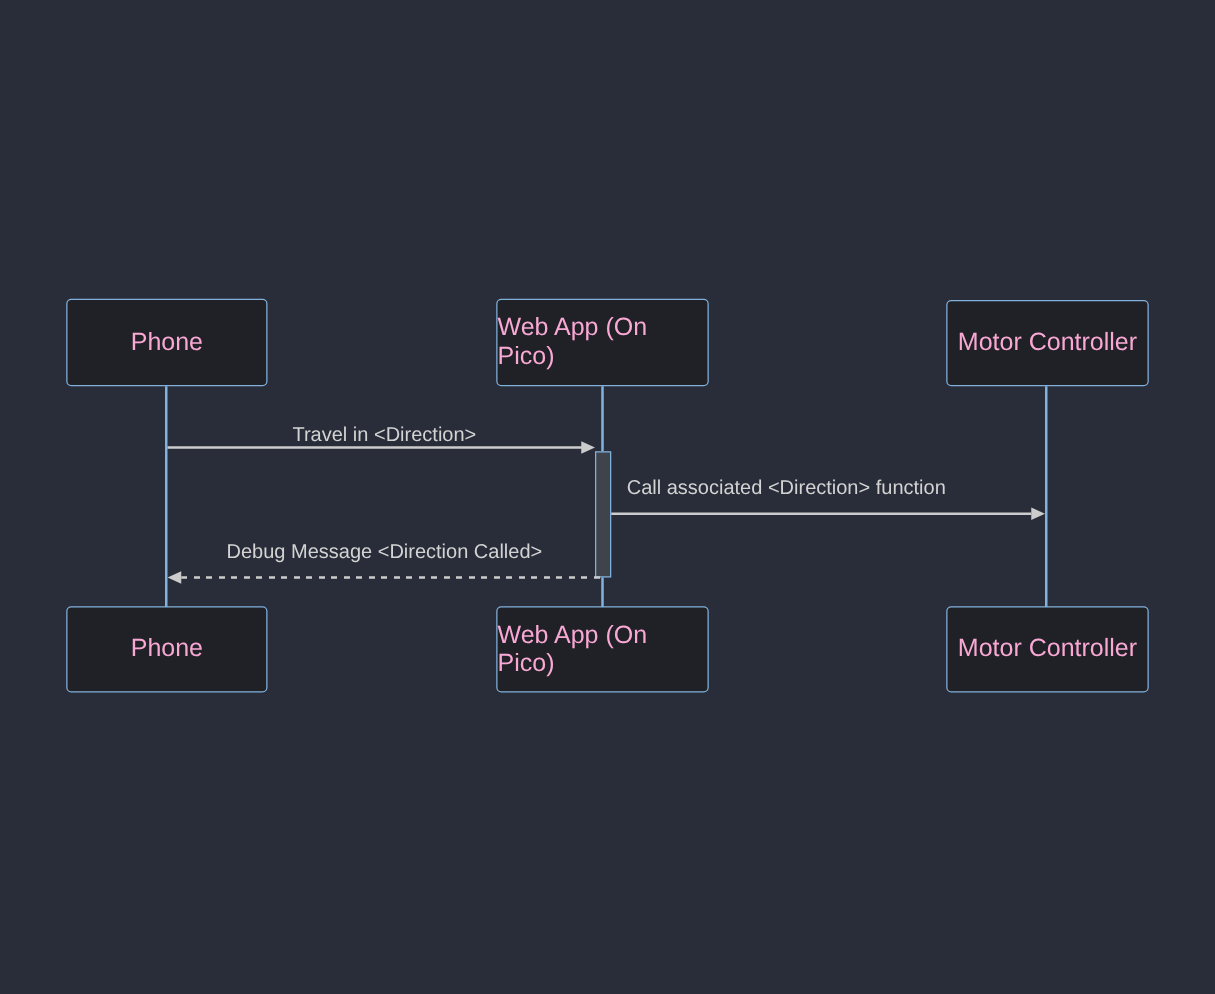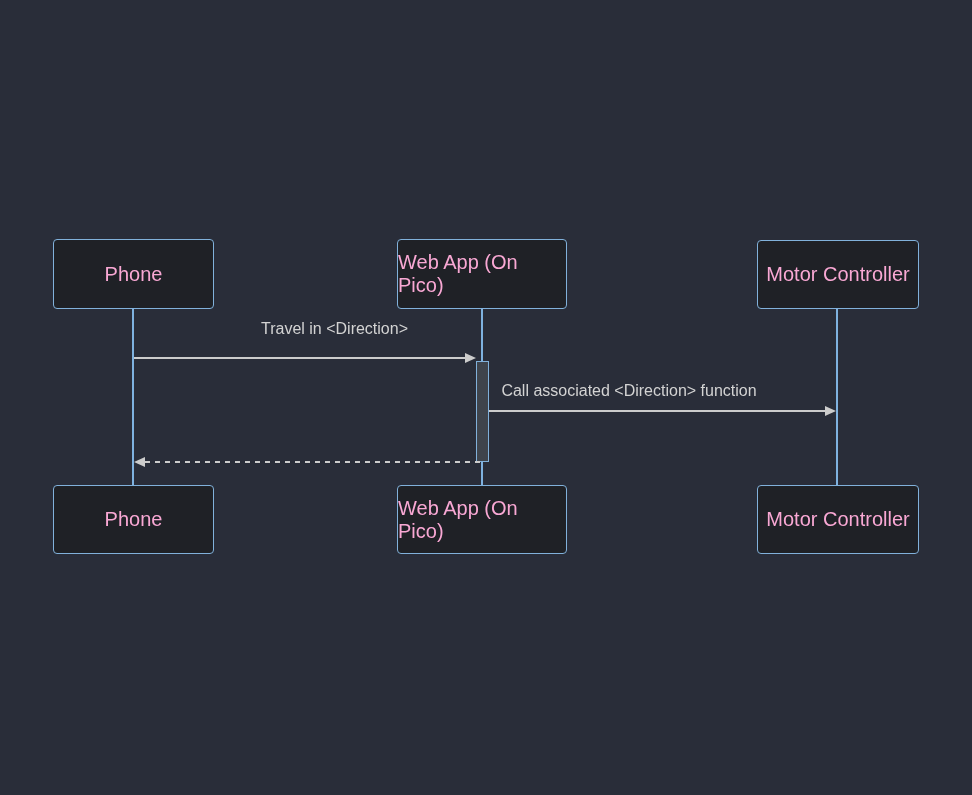--- a/index.html
+++ b/index.html
@@ -56,21 +56,21 @@
   }
   
   .msg-label {
     position: absolute;
     color: #d3d3d3;
     font-size: 16px;
     text-align: center;
     z-index: 3;
     white-space: nowrap;
   }
-  .msg-label.m1 { left: 134px; top: 320px; width: 347px; margin-left: 27px; }
+  .msg-label.m1 { left: 134px; top: 340px; width: 347px; }
   .msg-label.m2 { left: 489px; top: 382px; width: 280px; }
   .msg-label.m3 { left: 134px; top: 433px; width: 347px; }
   .msg-line {
     position: absolute;
     height: 2px;
     background: #cccccc;
     z-index: 3;
   }
   .msg-line.m1 { left: 134px; top: 357px; width: 332px; }
   .msg-line.m2 { left: 489px; top: 410px; width: 336px; }
@@ -123,16 +123,17 @@
   <div class="activation"></div>
 
   <div class="msg-label m1">Travel in &lt;Direction&gt;</div>
   <div class="msg-line m1"></div>
   <div class="arrowhead right h1"></div>
 
   <div class="msg-label m2">Call associated &lt;Direction&gt; function</div>
   <div class="msg-line m2"></div>
   <div class="arrowhead right h2"></div>
 
+  <div class="msg-label m3">Debug Message &lt;Direction Called&gt;</div>
   <div class="msg-line m3"></div>
   <div class="arrowhead left h3"></div>
 
 </div>
 
 </body></html>

